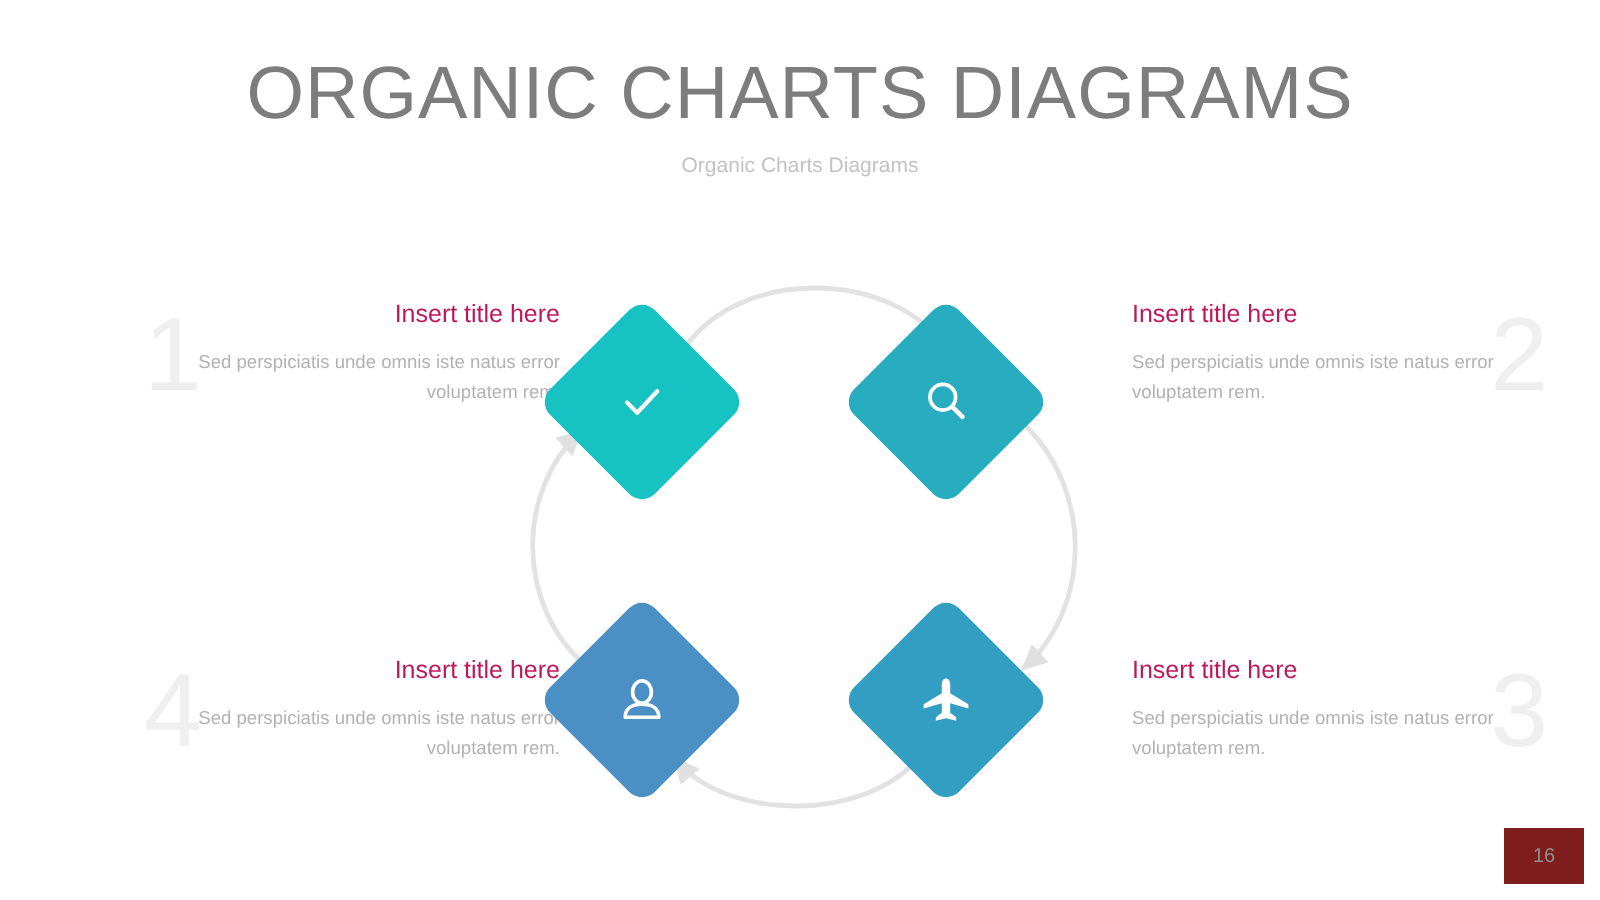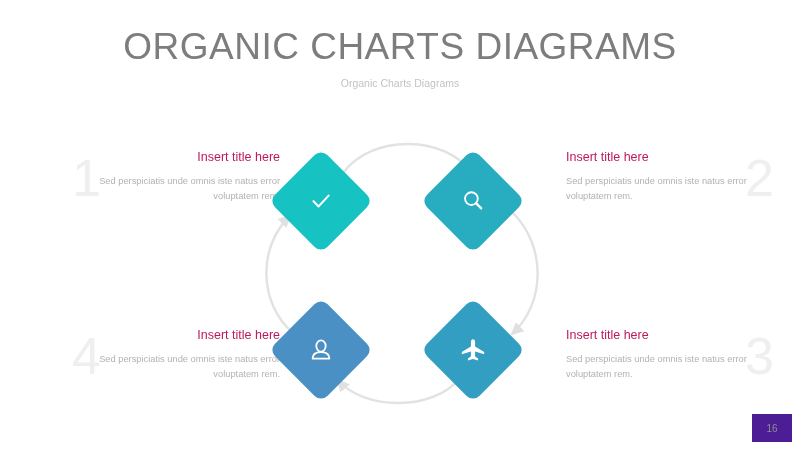--- a/index.html
+++ b/index.html
@@ -116,21 +116,21 @@
   #node-4 { left: 38px;  top: 185px; }
   #node-3 { left: 190px; top: 185px; }
 
   
   .page-num {
     position: absolute;
     right: 8px;
     bottom: 8px;
     width: 40px;
     height: 28px;
-    background: #4c1d95;
+    background: #7f1d1d;
     color: #8e8e8e;
     font-size: 10px;
     display: flex;
     align-items: center;
     justify-content: center;
   }
 </style>
 </head>
 <body>
 

